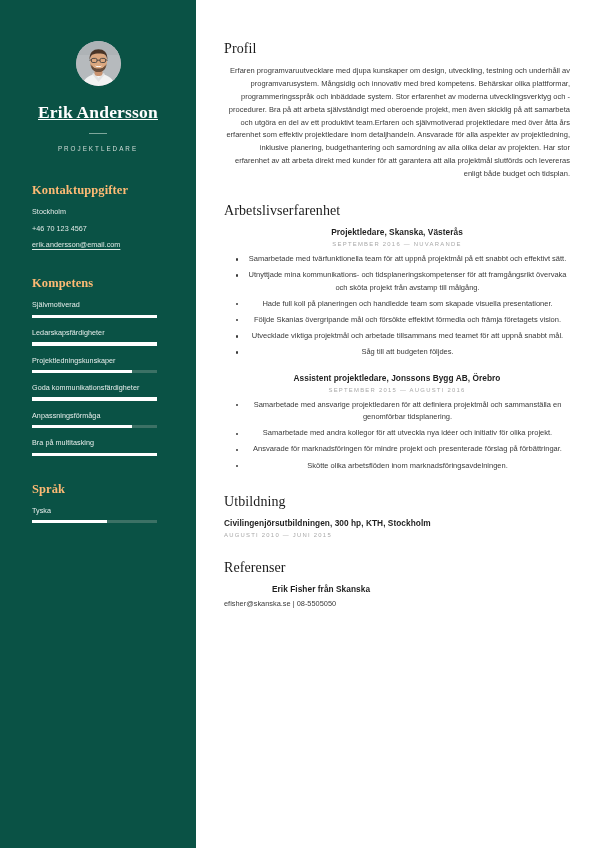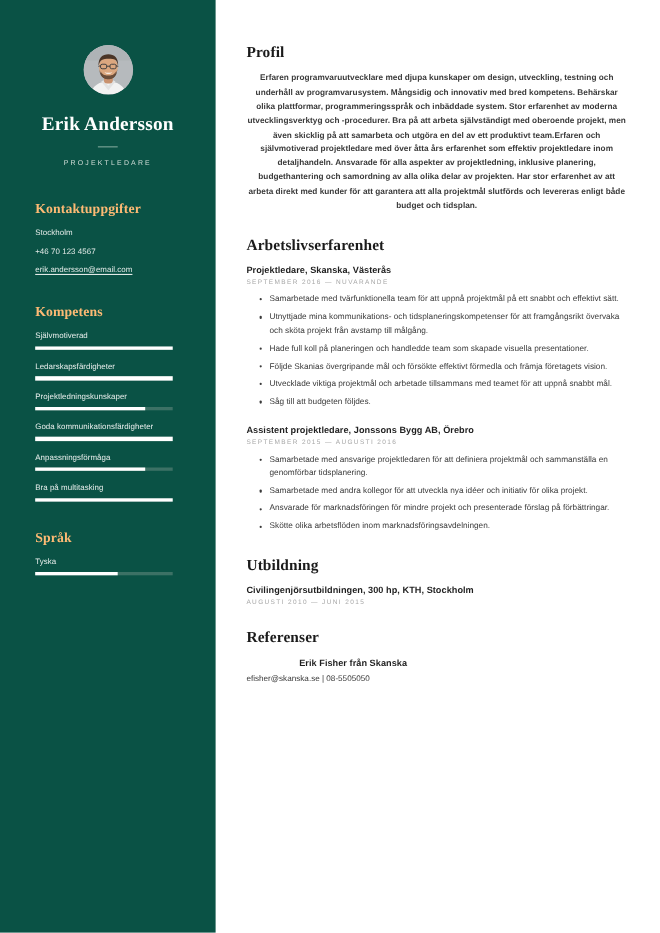--- a/index.html
+++ b/index.html
@@ -48,20 +48,21 @@
 
   .name {
     font-family: "Liberation Serif", serif;
     font-weight: bold;
     font-size: 17.5px;
     text-align: center;
     letter-spacing: 0.2px;
     color: #ffffff;
     margin-top: 16px;
     line-height: 1.15;
+    text-decoration: underline;
   }
 
   .name-rule {
     width: 18px;
     height: 1px;
     background: #7ea79b;
     margin: 11px auto 0 auto;
   }
 
   .subtitle {
@@ -120,35 +121,34 @@
 
   
   .main {
     flex: 1;
     padding: 41px 30px 0 28px;
     color: #2b2b2b;
   }
 
   .sec-h {
     font-family: "Liberation Serif", serif;
-    font-weight: bold;
+    font-weight: normal;
     font-size: 14px;
     color: #1b1b1b;
     margin-bottom: 8px;
     letter-spacing: 0.1px;
   }
   .sec-h.spaced { margin-top: 22px; }
 
   .body-text {
     font-size: 7.5px;
     line-height: 1.72;
     color: #3a3a3a;
-    text-align: center;
+    text-align: right;
     letter-spacing: 0.01px;
-    font-weight: bold;
   }
 
   .job-title {
     font-size: 8.3px;
     font-weight: bold;
     color: #1f1f1f;
     margin-top: 4px;
     letter-spacing: 0.05px;
   }
   .job-title.tight { margin-top: 0; }
@@ -179,21 +179,21 @@
     content: "";
     position: absolute;
     left: 0;
     top: 5.2px;
     width: 2.4px;
     height: 2.4px;
     border-radius: 50%;
     background: #3a3a3a;
   }
 
-  .job-block { margin-bottom: 14px; }
+  .job-block { margin-bottom: 14px; text-align: center; }
   .job-block.last { margin-bottom: 10px; }
 
   .edu-block { margin-bottom: 9px; }
 
   .ref-name {
     font-size: 8.3px;
     font-weight: bold;
     color: #1f1f1f;
     margin-top: 3px;
     letter-spacing: 0.05px;

